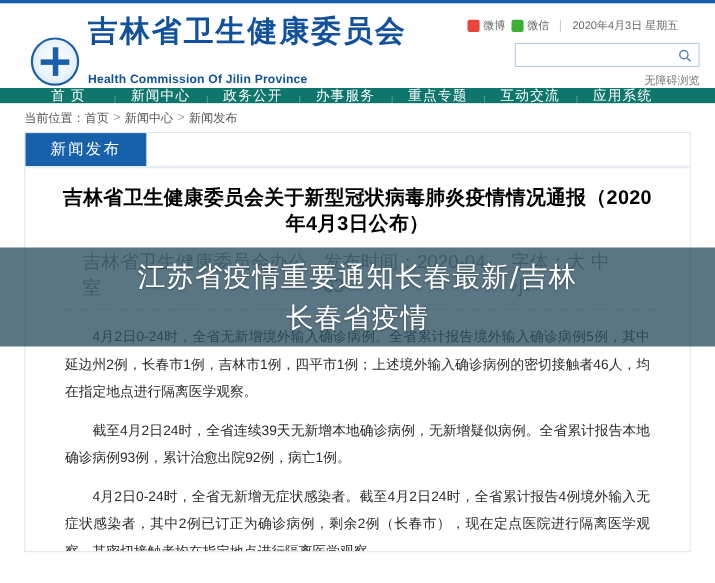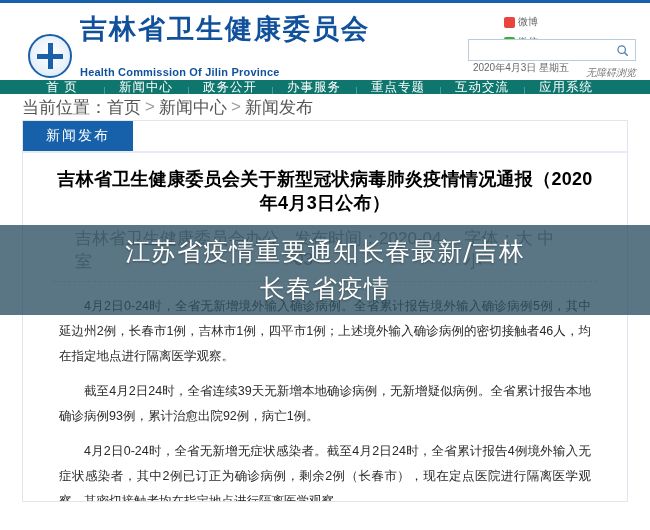--- a/index.html
+++ b/index.html
@@ -73,27 +73,26 @@
   }
 
   .header-right {
     position: absolute;
     right: 14px; top: 12px;
     width: 230px;
     text-align: right;
   }
   .top-links {
     display: flex;
-    justify-content: flex-start;
+    justify-content: center;
     align-items: center;
     font-size: 10px;
     color: #666;
     gap: 6px;
     height: 16px;
-    flex-direction: column;
   }
   .top-link {
     display: inline-flex;
     align-items: center;
     gap: 3px;
     color: #666;
     white-space: nowrap;
   }
   .dot-icon {
     display: inline-block;
@@ -135,21 +134,20 @@
     width: 18px; height: 18px;
     border: 0; background: transparent;
     cursor: pointer;
     display: flex; align-items: center; justify-content: center;
     padding: 0;
   }
   .accessible {
     margin-top: 5px;
     font-size: 10px;
     color: #777;
-    font-style: italic;
   }
 
   
   .nav {
     height: 14px;
     background: #0f766e;
     display: flex;
     align-items: stretch;
     padding-left: 20px;
   }
@@ -173,21 +171,21 @@
     left: 0; top: 7px;
     width: 1px; height: 16px;
     background: rgba(255,255,255,.28);
   }
 
   
   .crumb {
     height: 26px;
     display: flex;
     align-items: center;
-    font-size: 17px;
+    font-size: 11px;
     color: #555;
     padding-left: 22px;
     background: #fff;
   }
   .crumb a { color: #555; text-decoration: none; }
   .crumb .sep { margin: 0 4px; color: #999; }
 
   
   .content {
     position: relative;

